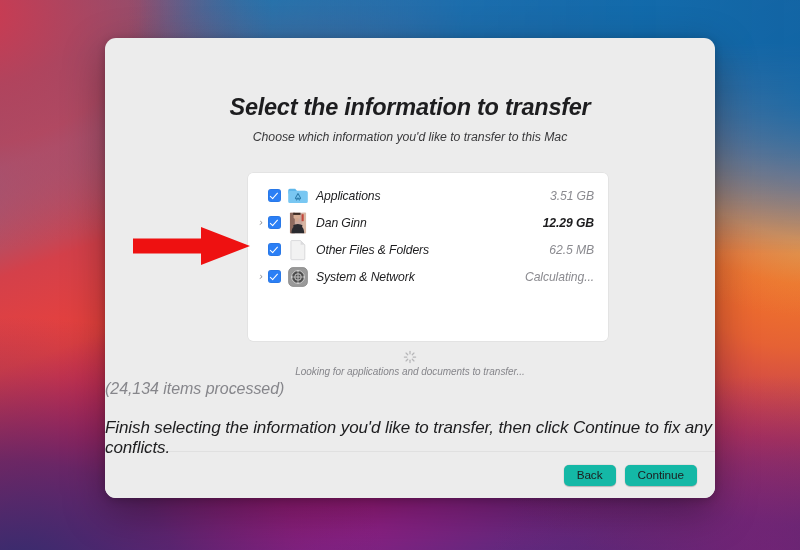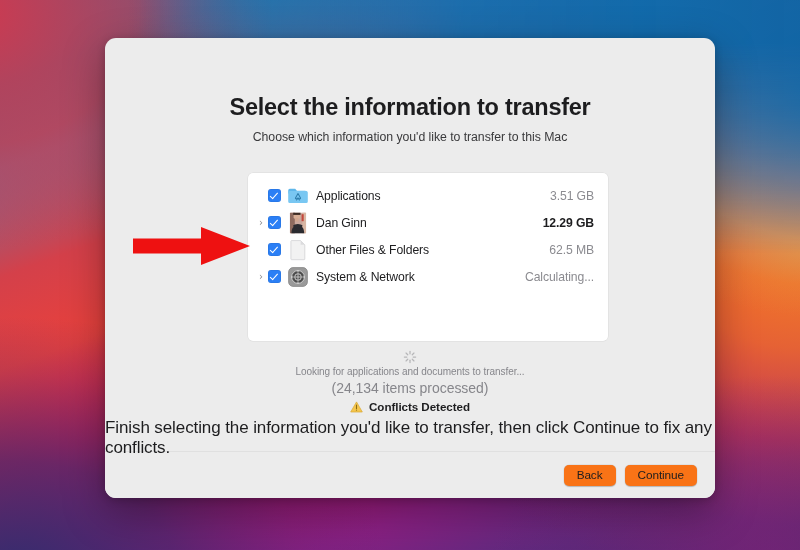--- a/index.html
+++ b/index.html
@@ -104,20 +104,21 @@
     border-radius: 11px;
     box-shadow: 0 14px 42px rgba(0,0,0,0.34), 0 2px 8px rgba(0,0,0,0.2);
     overflow: hidden;
     display: flex;
     flex-direction: column;
   }
 
   .dlg-body {
     flex: 1 1 auto;
     position: relative;
+    font-style: italic;
   }
 
   
   .dlg-title {
     position: absolute;
     left: 0;
     right: 0;
     top: 56px;
     text-align: center;
     font-size: 23.5px;
@@ -239,22 +240,22 @@
     top: 328px;
     text-align: center;
     font-size: 10px;
     color: #86868b;
     letter-spacing: -0.05px;
   }
   .status-line-2 {
     position: absolute;
     left: 0; right: 0;
     top: 342px;
-    text-align: center;
-    font-size: 14px;
+    text-align: left;
+    font-size: 16px;
     color: #86868b;
     letter-spacing: -0.05px;
   }
 
   .conflicts {
     position: absolute;
     left: 0; right: 0;
     top: 362px;
     display: flex;
     justify-content: center;
@@ -286,21 +287,21 @@
     justify-content: flex-end;
     padding-right: 18px;
     gap: 9px;
     background: #ececec;
   }
   .btn {
     min-width: 52px;
     height: 21px;
     padding: 0 13px;
     border-radius: 5px;
-    background: #f97316;
+    background: #14b8a6;
     border: none;
     box-shadow: 0 0.5px 1px rgba(0,0,0,0.20), 0 0 0 0.5px rgba(0,0,0,0.06);
     font-family: "Liberation Sans", sans-serif;
     font-size: 11.8px;
     color: #1d1d1f;
     letter-spacing: -0.1px;
     cursor: default;
     display: inline-flex;
     align-items: center;
     justify-content: center;
@@ -422,28 +423,20 @@
             <line x1="3.04" y1="10.96" x2="4.74" y2="9.26"></line>
             <line x1="1.4" y1="7" x2="3.8" y2="7"></line>
             <line x1="3.04" y1="3.04" x2="4.74" y2="4.74"></line>
           </g>
         </svg>
       </div>
 
       <div class="status-line-1">Looking for applications and documents to transfer...</div>
       <div class="status-line-2">(24,134 items processed)</div>
 
-      <div class="conflicts">
-        <svg class="warn-icon" width="13" height="12" viewBox="0 0 13 12">
-          <path d="M6.5 0.9 12.3 11.0H0.7z" fill="#f5c64d" stroke="#d8a832" stroke-width="0.7" stroke-linejoin="round"></path>
-          <path d="M6.5 4.1v3.3" stroke="#8a6b12" stroke-width="1.1" stroke-linecap="round"></path>
-          <circle cx="6.5" cy="9.1" r="0.62" fill="#8a6b12"></circle>
-        </svg>
-        <span class="conflicts-label">Conflicts Detected</span>
-      </div>
 
       <div class="conflicts-detail">Finish selecting the information you'd like to transfer, then click Continue to fix any conflicts.</div>
     </div>
 
     <div class="dlg-footer">
       <button class="btn">Back</button>
       <button class="btn">Continue</button>
     </div>
   </div>
 

